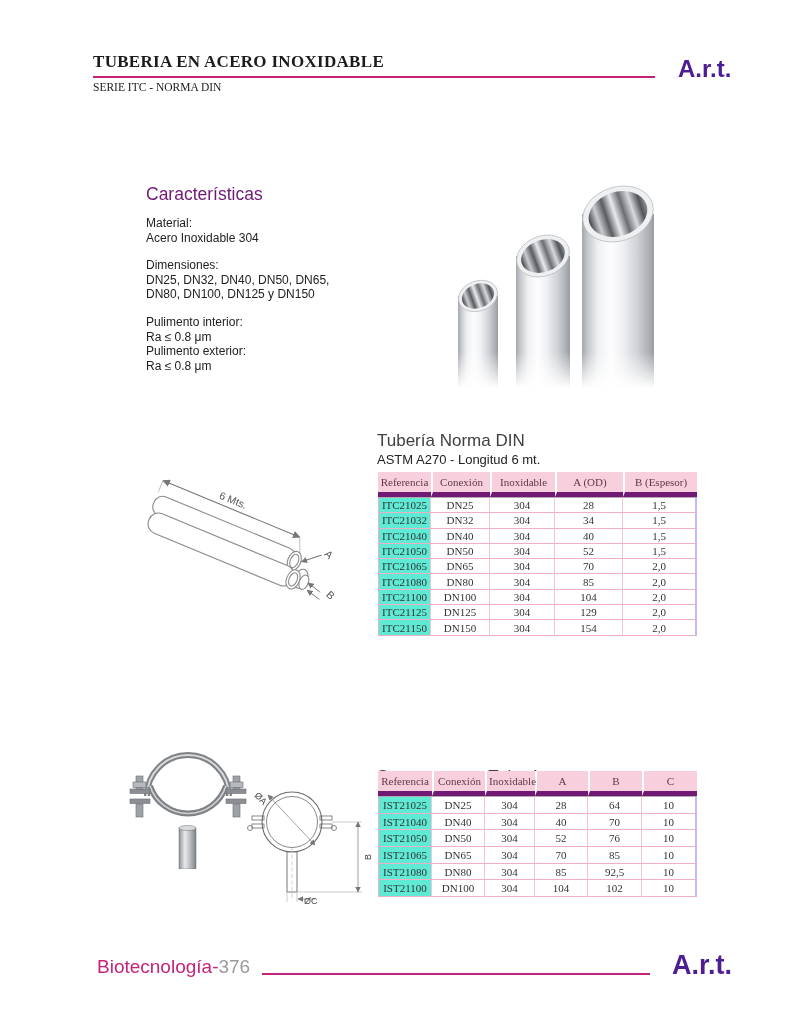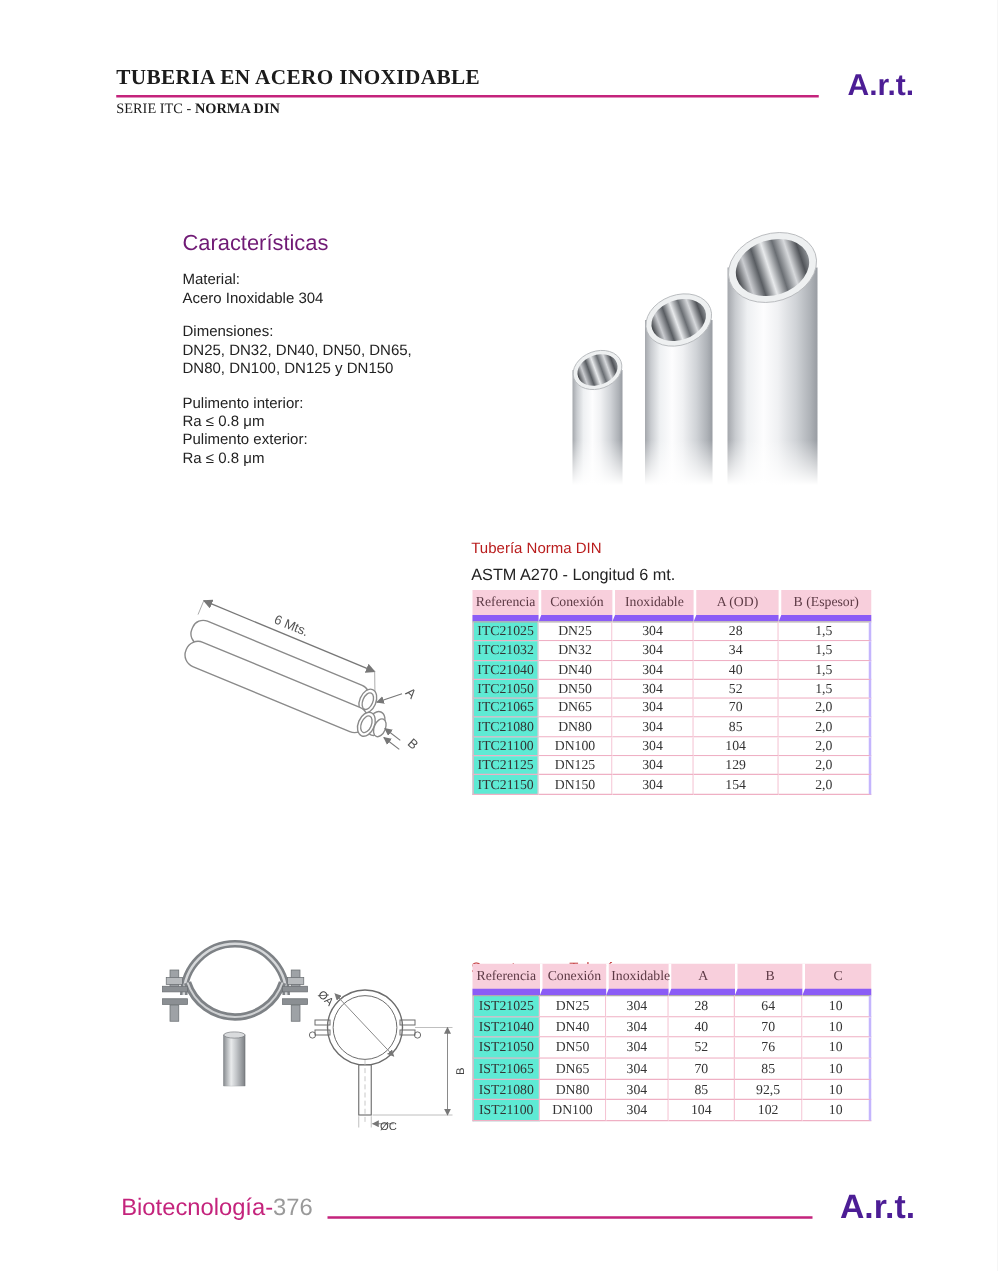--- a/index.html
+++ b/index.html
@@ -5,40 +5,40 @@
   html,body{margin:0;padding:0;background:#e8e8e8;}
   .page{position:relative;width:798px;height:1024px;background:#ffffff;margin:0 auto;
         font-family:"Liberation Sans",sans-serif;overflow:hidden;padding-left:44px;}
 
   
   .hdr-title{position:absolute;left:93px;top:52px;font-family:"Liberation Serif",serif;
              font-weight:bold;font-size:17px;letter-spacing:.3px;color:#1b1b1b;}
   .hdr-rule{position:absolute;left:93px;top:76px;width:562px;height:2px;background:#c4237c;}
   .hdr-sub{position:absolute;left:93px;top:81px;font-family:"Liberation Serif",serif;
            font-size:11.5px;color:#1b1b1b;}
-  .hdr-sub b{font-weight:bold;text-align:center;}
+  .hdr-sub b{font-weight:normal;text-align:center;}
   .logo{position:absolute;color:#4c1d95;font-weight:bold;letter-spacing:0;}
   .logo-top{left:678px;top:55px;font-size:24px;}
   .logo-bottom{left:672px;top:950px;font-size:27px;}
 
   
   .char-title{position:absolute;left:146px;top:184px;font-size:17.5px;color:#701a75;}
   .char-block{position:absolute;left:146px;top:216px;font-size:12px;color:#222;line-height:14.6px;}
   .char-block p{margin:0;}
   .gap{height:13px;}
 
   
-  .sec-title{position:absolute;font-size:12px;color:#b91c1c;}
+  .sec-title{position:absolute;font-size:17px;color:#404040;}
   .sec-sub{position:absolute;font-size:13px;color:#222;}
 
   
   .data-table{position:absolute;border-collapse:separate;border-spacing:0;table-layout:fixed;
               font-family:"Liberation Serif",serif;font-size:11px;color:#3a3a3a;}
   .data-table th{background:#f8cfdc;font-weight:normal;color:#5d3a45;height:20px;
-                 border-bottom:5px solid #8b5cf6;padding:0 2px;}
+                 border-bottom:5px solid #701a75;padding:0 2px;}
   .data-table th + th{border-left:2px solid #ffffff;}
   .data-table td{background:#ffffff;text-align:center;color:#333;
                  border-bottom:1px solid #efb0c4;border-right:1px solid #f5c5d4;padding:0 2px;}
   .data-table td:first-child{background:#5eead4;border-left:1px solid #efb0c4;}
   .data-table td:last-child{border-right:2px solid #c4b5fd;}
   .data-table tbody tr:first-child td{border-top:1px solid #b3a8ad;}
   .t1{left:378px;top:472px;width:319px;}
   .t1 td{height:14.3px;}
   .t2{left:378px;top:771px;width:319px;}
   .t2 td{height:15.7px;}

